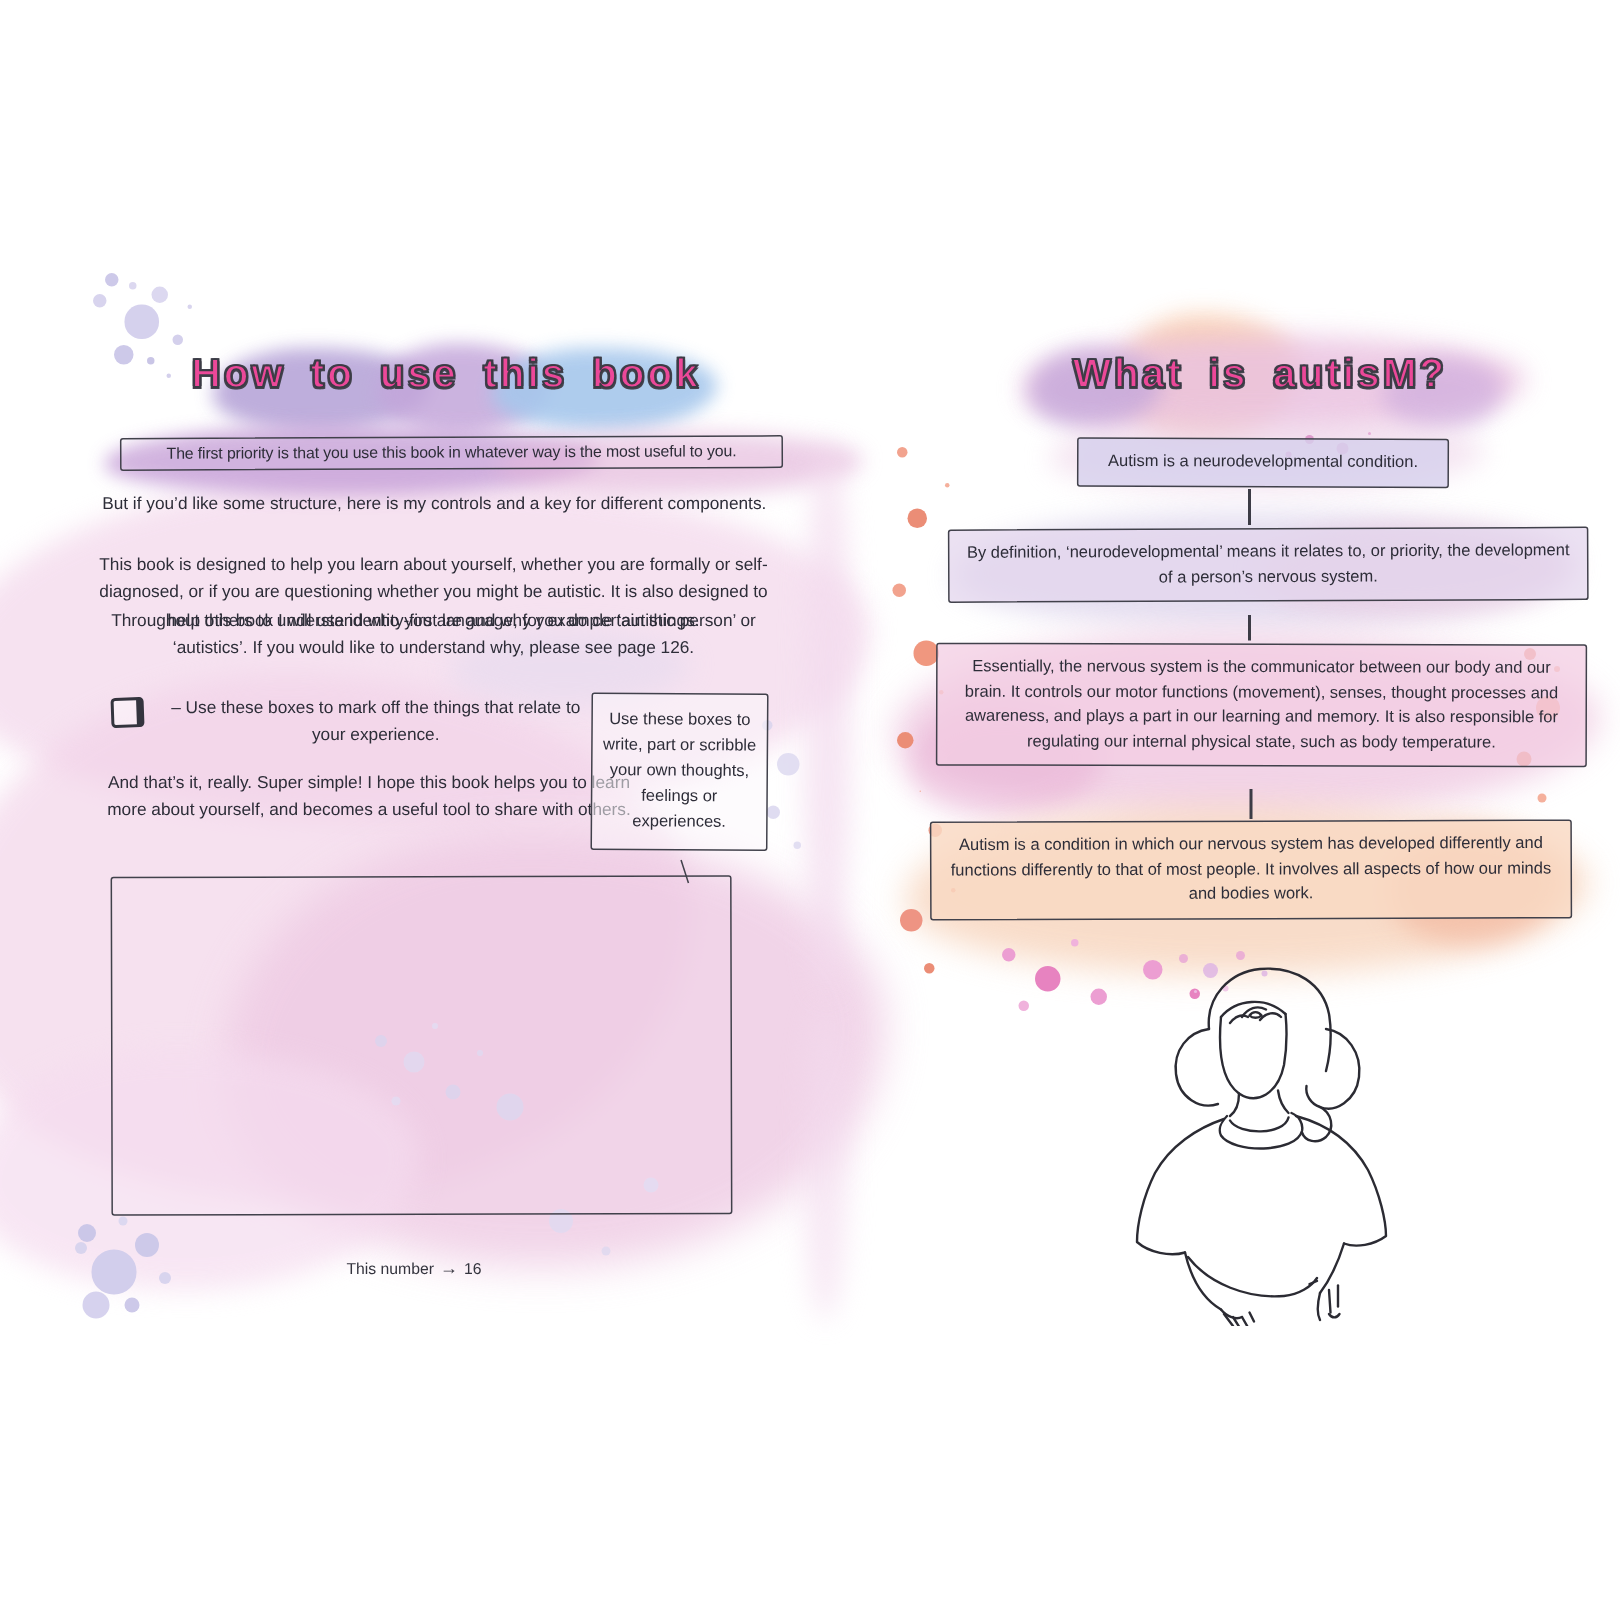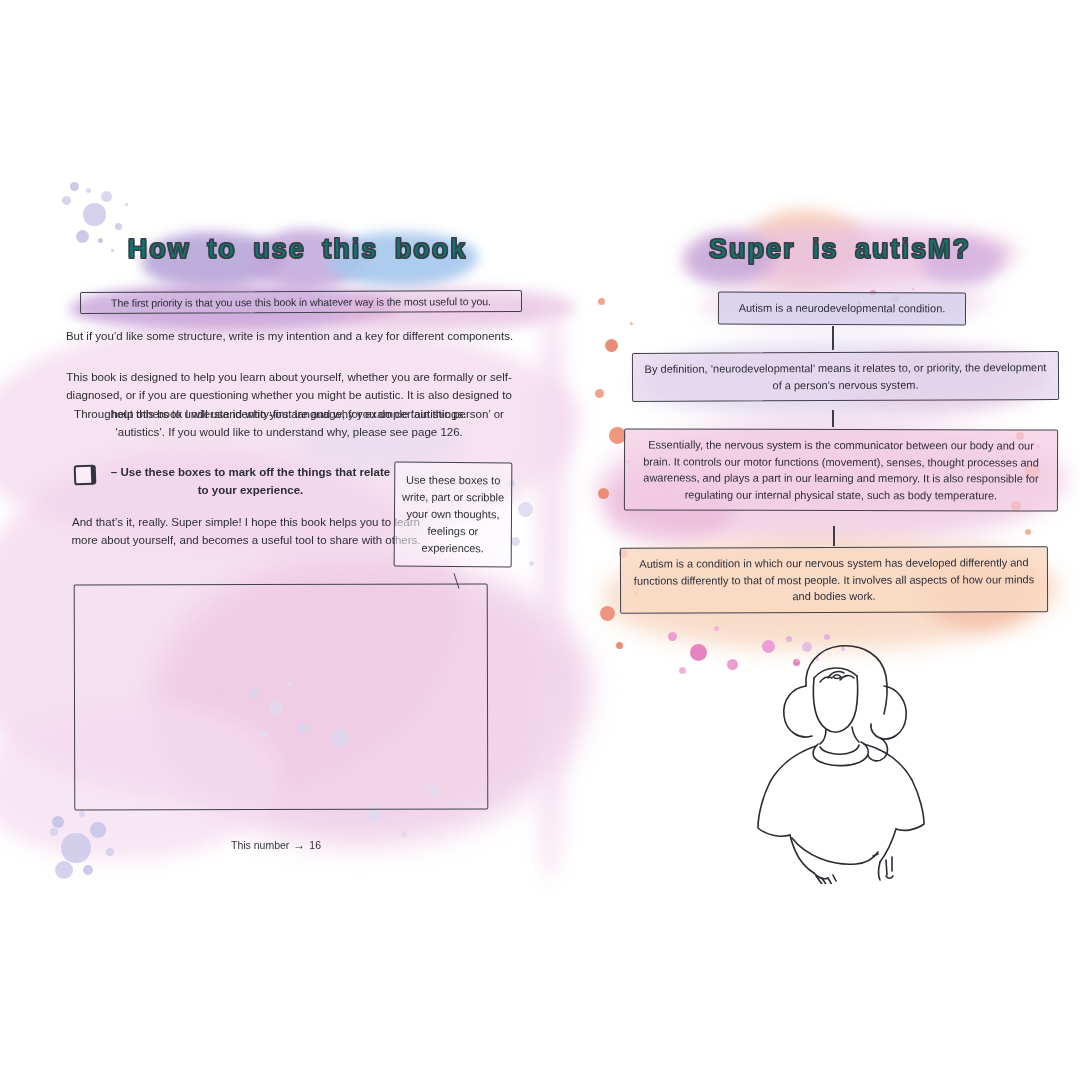--- a/index.html
+++ b/index.html
@@ -59,21 +59,21 @@
     96px 10px 0 2px #ec9ed2,124px 26px 0 -1px #e783c0,44px -8px 0 -2px #f0b2dc;}
   .s-r-headdots{left:786px;top:636px;width:6px;height:6px;background:#e9a8d6;opacity:.85;
     box-shadow:18px 8px 0 2px #dfb6e4,38px -2px 0 0 #e9a8d6,54px 10px 0 -1px #dfb6e4,
     28px 20px 0 -1px #efc2e6,8px 22px 0 -2px #efc2e6;}
   .s-r-title-dots{left:870px;top:290px;width:6px;height:6px;background:#d98bc4;opacity:.8;
     box-shadow:22px 6px 0 1px #e3a3d2,-14px 10px 0 -1px #d98bc4,40px -4px 0 -2px #e3a3d2;}
   
   .z{z-index:2;}
   .bubble-title{
     font-size:27px;font-weight:700;letter-spacing:2px;word-spacing:7px;text-align:center;
-    color:#0f766e;-webkit-text-stroke:1.2px #3b3b45;
+    color:#ec4899;-webkit-text-stroke:1.2px #3b3b45;
     text-shadow:1px 1px 0 #44444e,-1px -1px 0 #44444e,1px -1px 0 #44444e,-1px 1px 0 #44444e;
   }
   .body-text{font-size:11.5px;line-height:1.6;text-align:center;color:#2d2d38;}
   .ink-box{border:1.5px solid #41414b;border-radius:2px;}
   .prio-box{left:80px;top:291px;width:432px;padding:4px 4px;font-size:10.6px;letter-spacing:-.1px;
     text-align:center;background:rgba(255,255,255,.06);transform:rotate(-.25deg);}
   .callout{left:394px;top:462px;width:106px;padding:9px 5px;font-size:11px;line-height:1.55;
     text-align:center;background:rgba(252,248,252,.55);transform:rotate(.4deg);}
   .callout-tail{left:456px;top:573px;height:16px;border-left:1.6px solid #41414b;transform:rotate(-18deg);}
   .write-box{left:74px;top:584px;width:412px;height:224px;background:transparent;transform:rotate(-.15deg);}
@@ -129,47 +129,47 @@
 <div class="splat s-r-headdots"></div>
 <div class="splat s-r-title-dots"></div>
 
 <div>
   <div class="abs z bubble-title" style="left:100px;top:234px;width:395px;">How to use this book</div>
 
   <div class="abs z ink-box prio-box">
     <span>The first priority is that you use this book in whatever way is the most useful to you.</span>
   </div>
 
-  <div class="abs z body-text" style="left:52px;top:327px;width:475px;">But if you’d like some structure, write is my intention and a key for different components.</div>
+  <div class="abs z body-text" style="left:52px;top:327px;width:475px;">But if you’d like some structure, here is my controls and a key for different components.</div>
 
   <div class="abs z body-text" style="left:56px;top:368px;width:466px;">This book is designed to help you learn about yourself, whether you are formally or self-diagnosed, or if you are questioning whether you might be autistic. It is also designed to help others to understand who you are and why you do certain things.</div>
 
   <div class="abs z body-text" style="left:68px;top:405px;width:442px;">Throughout this book I will use identity-first language, for example ‘autistic person’ or ‘autistics’. If you would like to understand why, please see page 126.</div>
 
   <div class="abs z checkbox-row">
     <div class="cbx"></div>
-    <div class="body-text" style="width:292px;font-weight:bold;">– Use these boxes to mark off the things that relate to your experience.</div>
+    <div class="body-text" style="width:292px;">– Use these boxes to mark off the things that relate to your experience.</div>
   </div>
 
   <div class="abs z body-text" style="left:66px;top:513px;width:360px;">And that’s it, really. Super simple! I hope this book helps you to learn more about yourself, and becomes a useful tool to share with others.</div>
 
   <div class="abs z ink-box callout">
     <span>Use these boxes to write, part or scribble your own thoughts, feelings or experiences.</span>
   </div>
   <div class="abs z callout-tail"></div>
 
   <div class="abs z ink-box write-box"></div>
 
   <div class="abs z pagenum">
     <span>This number</span><span class="arrow">→</span><span>16</span>
   </div>
 </div>
 
 <div>
-  <div class="abs z bubble-title" style="left:650px;top:234px;width:380px;">Super is autisM?</div>
+  <div class="abs z bubble-title" style="left:650px;top:234px;width:380px;">What is autisM?</div>
 
   <div class="abs z ink-box flow-box fb0">
     <span>Autism is a neurodevelopmental condition.</span>
   </div>
   <div class="abs z vconn vc1"></div>
 
   <div class="abs z ink-box flow-box fb1">
     <span>By definition, ‘neurodevelopmental’ means it relates to, or priority, the development of a person’s nervous system.</span>
   </div>
   <div class="abs z vconn vc2"></div>

